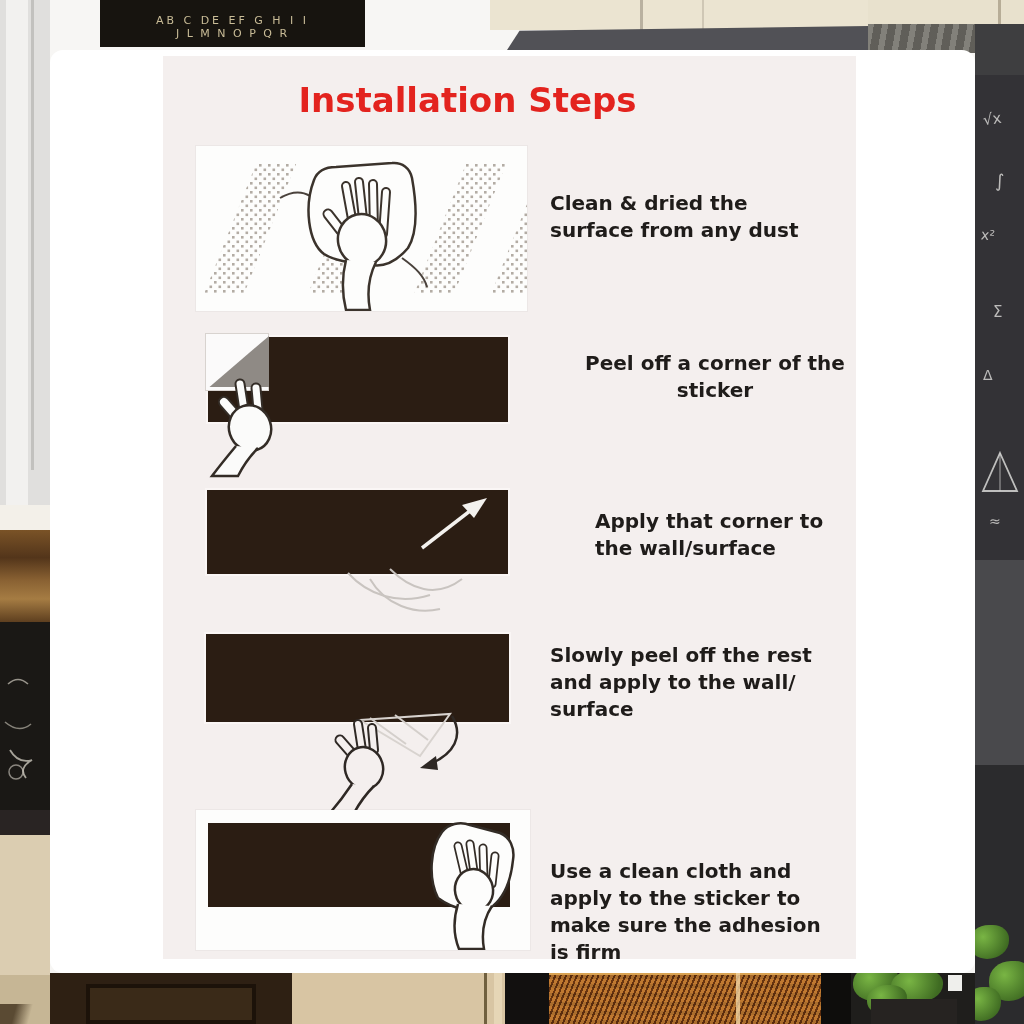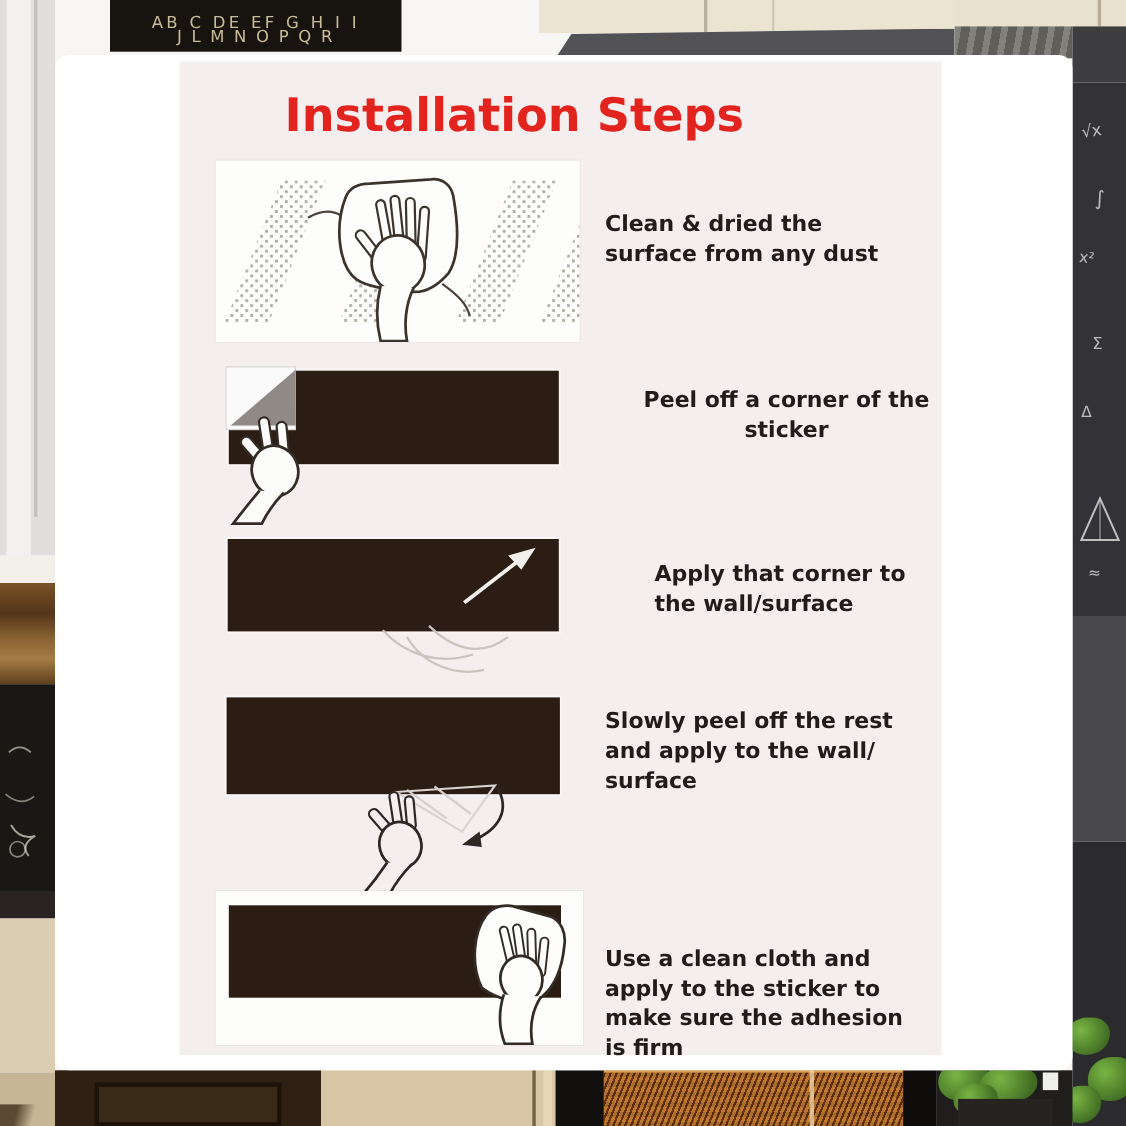--- a/index.html
+++ b/index.html
@@ -15,21 +15,21 @@
   .bg-left-wood{left:0;top:530px;width:50px;height:92px;
      background:linear-gradient(180deg,#7a5327 0%,#53351a 30%,#8a6233 55%,#a57c43 75%,#5e3f1f 100%);}
   .bg-left-chalkboard{left:0;top:622px;width:50px;height:188px;background:#1a1815;}
   .bg-left-counter{left:0;top:810px;width:50px;height:25px;background:#292423;}
   .bg-left-cabinet{left:0;top:835px;width:50px;height:140px;background:#dbcdb1;}
   .bg-left-bottom{left:0;top:975px;width:50px;height:49px;background:#c6b695;}
   .bg-left-bottom-shadow{left:0;top:1004px;width:50px;height:20px;
      background:linear-gradient(105deg,#5a4a33 30%,transparent 60%);}
 
   .bg-top-chalkboard{left:100px;top:0;width:265px;height:47px;background:#17140f;color:#c9bc97;
-     font-size:15px;line-height:13px;text-align:center;padding-top:14px;letter-spacing:3px;}
+     font-size:11px;line-height:13px;text-align:center;padding-top:14px;letter-spacing:3px;}
   .bg-top-chalk2{letter-spacing:2px;}
   .bg-top-cab{left:490px;top:0;width:380px;height:30px;background:#ebe4d1;}
   .bg-top-cab-seam1{left:640px;top:0;width:3px;height:30px;background:#b9b1a0;}
   .bg-top-cab-seam2{left:702px;top:0;width:2px;height:30px;background:#cfc7b5;}
   .bg-top-hood{left:505px;top:26px;width:363px;height:27px;background:#515156;
      clip-path:polygon(4% 18%,100% 0,100% 100%,0 100%);}
   .bg-top-cream-r{left:868px;top:0;width:156px;height:24px;background:#e8e1cd;}
   .bg-top-cream-r-seam{left:998px;top:0;width:3px;height:24px;background:#b7ad97;}
   .bg-top-stone{left:868px;top:24px;width:107px;height:29px;background:#716f68;
      background-image:repeating-linear-gradient(100deg,rgba(255,255,255,.12) 0 6px,rgba(0,0,0,.15) 6px 14px);}
@@ -53,21 +53,21 @@
   .bg-bot-rattan-seam{left:736px;top:973px;width:4px;height:51px;background:#f0d3a3;opacity:.8;}
   .bg-bot-black2{left:821px;top:973px;width:30px;height:51px;background:#0e0d0c;}
   .bg-bot-plant{left:851px;top:973px;width:124px;height:51px;background:#1f1e1c;overflow:hidden;}
   .bg-bot-plant .chip{left:97px;top:2px;width:14px;height:16px;background:#efefec;}
   .bg-bot-plant .pot{left:20px;top:26px;width:86px;height:25px;background:#262321;}
 
   
   .card{left:50px;top:50px;width:925px;height:923px;background:#ffffff;border-radius:13px;}
   .panel{left:113px;top:6px;width:693px;height:903px;background:#f4efee;}
   .title{left:0;top:24px;width:609px;text-align:center;color:#e3231e;
-     font-size:42px;font-weight:bold;letter-spacing:0;}
+     font-size:34px;font-weight:bold;letter-spacing:0;}
 
   .step-text{left:387px;width:330px;white-space:pre-line;color:#1f1c1a;
      font-size:20px;font-weight:bold;line-height:27px;}
   .t1{top:134px;} .t2{top:294px;text-align:center;} .t3{top:452px;margin-left:45px;} .t4{top:586px;} .t5{top:802px;}
 
   .illo-box{background:#fdfdfc;box-shadow:0 0 0 1px rgba(0,0,0,.03);}
   .box1{left:33px;top:90px;width:331px;height:165px;}
   .box5{left:33px;top:754px;width:334px;height:140px;}
   .bar{background:#2b1d13;box-shadow:0 0 0 2px rgba(250,247,246,.85);}
   .bar2{left:45px;top:281px;width:300px;height:85px;}

